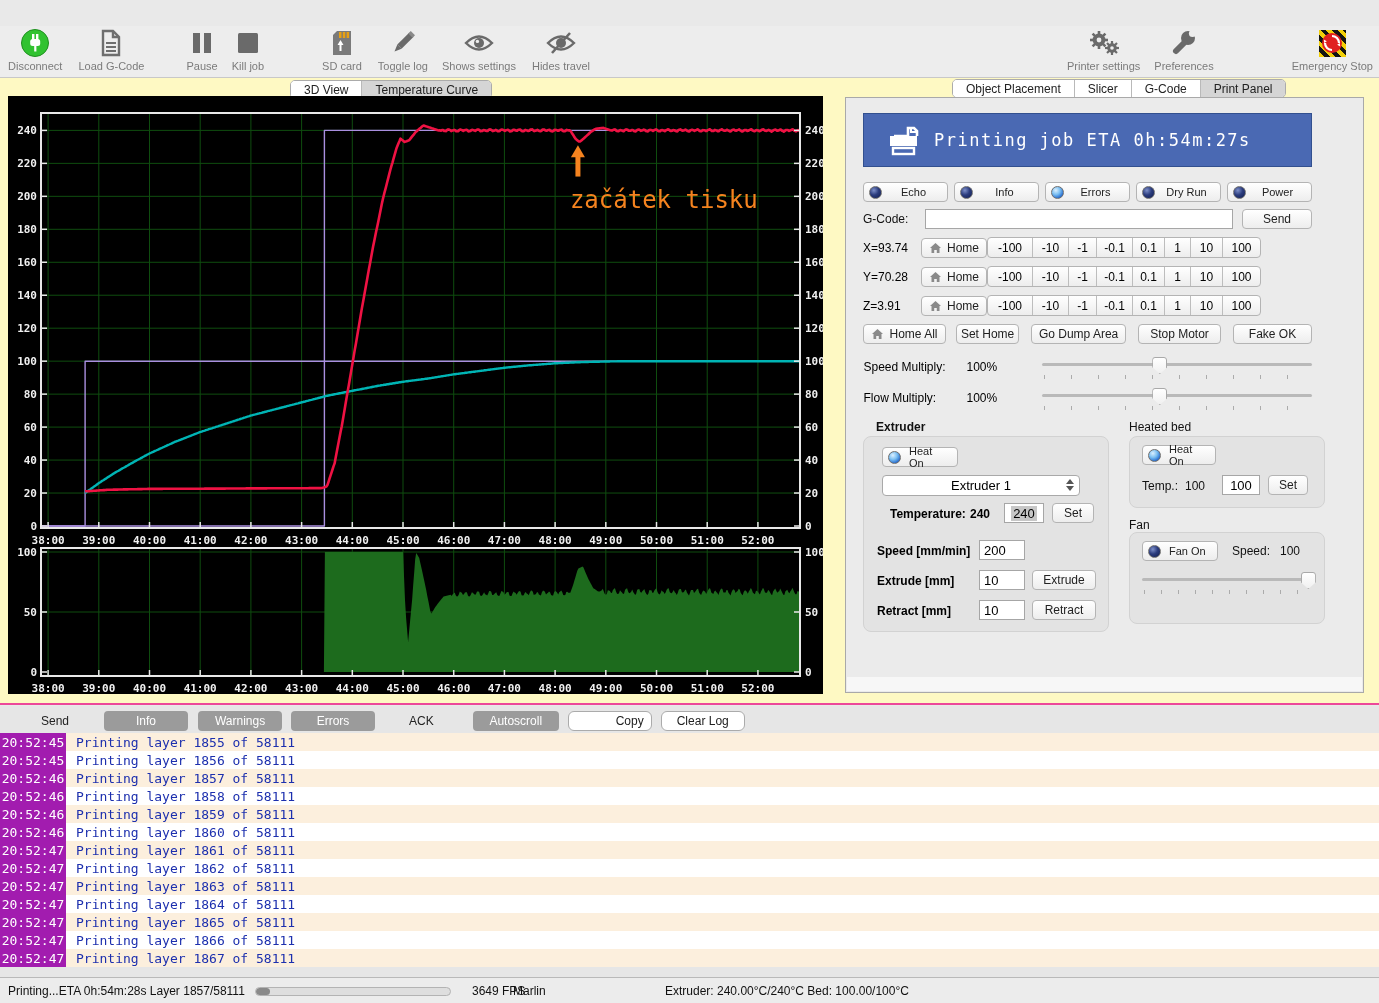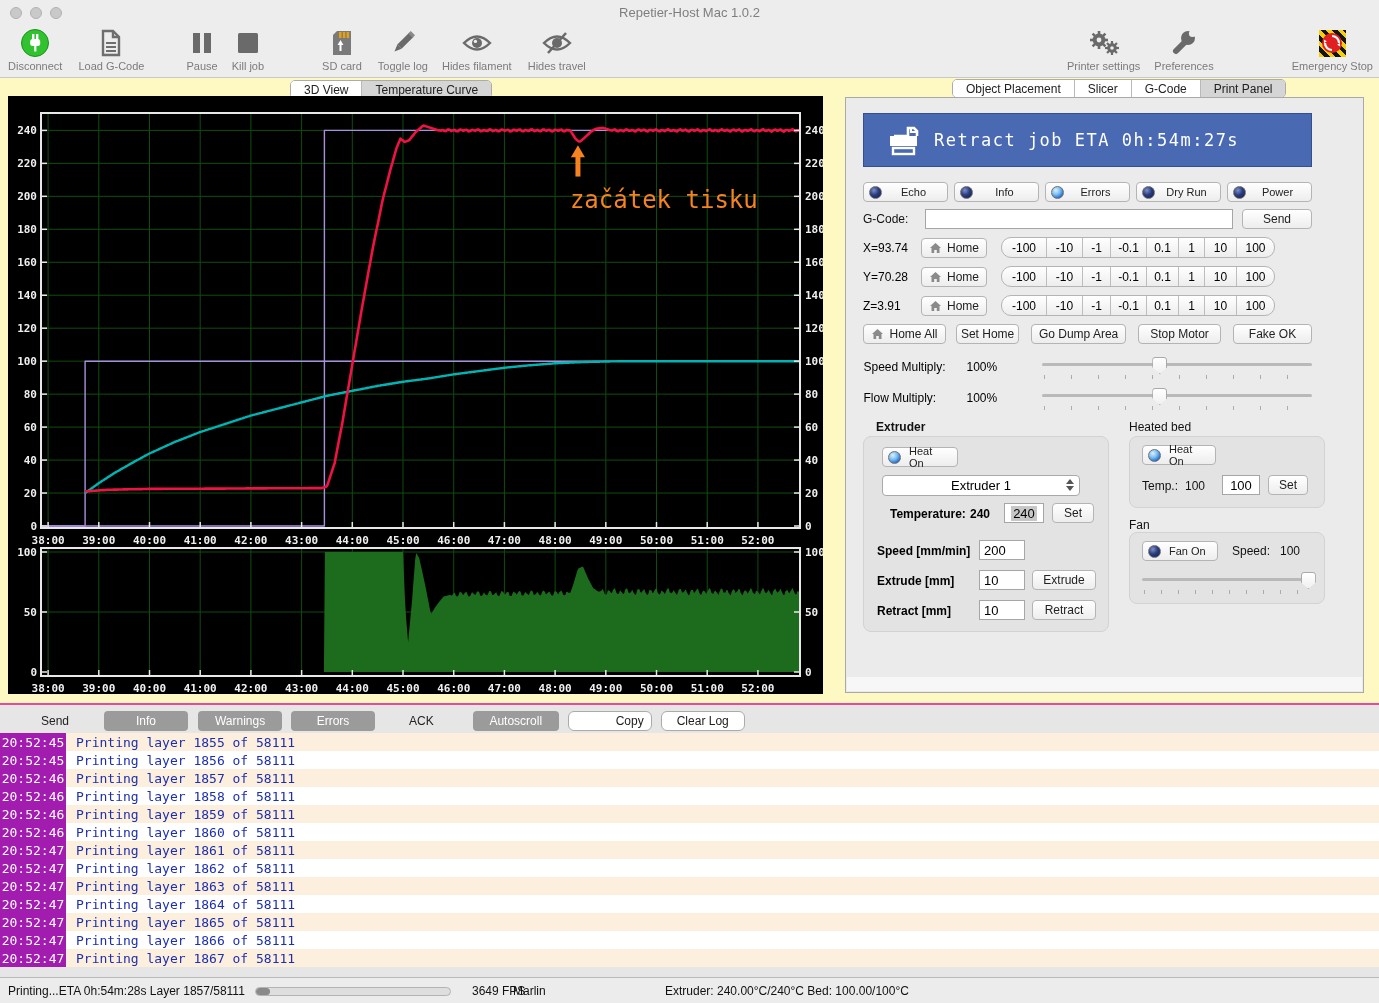--- a/index.html
+++ b/index.html
@@ -44,21 +44,21 @@
   .rowlab{font-size:12px;color:#111;}
   .textbox{background:#fff;border:1px solid #a6a6a6;font-size:13px;padding:1px 4px;height:20px;
            display:flex;align-items:center;font-family:"Liberation Sans",sans-serif;}
   .btn{background:linear-gradient(#ffffff,#ededed);border:1px solid #b4b4b4;border-radius:4px;
        font-size:12px;display:inline-flex;align-items:center;justify-content:center;color:#222;height:20px;}
   .gcode-row{position:absolute;left:17px;top:111px;width:449px;display:flex;align-items:center;}
   .axis-rows{position:absolute;left:17px;top:139px;width:449px;}
   .axis-row{display:flex;align-items:center;height:21px;margin-bottom:8px;}
   .axis-label{width:58px;font-size:12px;}
   .home-btn{width:66px;gap:5px;}
-  .jog-group{display:flex;margin-left:14px;border:1px solid #b4b4b4;border-radius:10px;overflow:hidden;
+  .jog-group{display:flex;border:1px solid #b4b4b4;border-radius:4px;overflow:hidden;
              background:linear-gradient(#ffffff,#ededed);}
   .jog-cell{border-left:1px solid #bdbdbd;font-size:12px;display:flex;align-items:center;justify-content:center;height:19px;}
   .jog-cell:first-child{border-left:none;}
   .action-row{position:absolute;left:17px;top:226px;width:449px;display:flex;}
   .slider-row{position:absolute;left:17px;width:449px;display:flex;align-items:center;font-size:12px;justify-content:center;}
   .slider{position:relative;height:22px;}
   .slider .track{position:absolute;left:0;right:0;top:7px;height:3px;background:#b9b9b9;border-radius:2px;}
   .slider .thumb{position:absolute;top:1px;width:15px;height:17px;background:linear-gradient(#ffffff,#f0f0f0);
         border:1px solid #a9a9a9;clip-path:polygon(0 0,100% 0,100% 60%,50% 100%,0 60%);border-radius:3px;}
   .slider .ticks{position:absolute;left:2px;right:0;top:19px;height:4px;
@@ -95,28 +95,20 @@
   .progress{position:absolute;left:255px;top:9px;width:196px;height:9px;border:1px solid #b3b3b3;
             border-radius:5px;background:#dedede;overflow:hidden;}
   .progress .fill{height:100%;background:#8a8a8a;border-radius:5px;}
   svg text{font-family:"DejaVu Sans Mono",monospace;}
 </style>
 </head>
 <body>
 
 <div class="app">
 
-  <div class="titlebar">
-    <div class="lights">
-      <div class="light"></div>
-      <div class="light"></div>
-      <div class="light"></div>
-    </div>
-    <div class="win-title">Repetier-Host Mac 1.0.2</div>
-  </div>
 
   <div class="toolbar">
     <div class="tb-item" style="margin-left:8px">
       <span class="tb-icon">
         <svg width="30" height="30">
             <circle cx="15" cy="15" r="13.5" fill="#31c230" stroke="#1f8f1f"></circle>
         <rect x="12" y="6" width="2.4" height="6" fill="#fff"></rect>
             <rect x="16" y="6" width="2.4" height="6" fill="#fff"></rect>
         <rect x="10.2" y="11" width="10" height="7" rx="2.5" fill="#fff"></rect>
             <rect x="14.2" y="18" width="2.2" height="5.5" fill="#fff"></rect>
@@ -178,21 +170,21 @@
       <span class="tb-label">Toggle log</span>
     </div>
     <div class="tb-item" style="margin-left:14px">
       <span class="tb-icon">
         <svg width="30" height="22">
             <path d="M2 11 Q15 -2 28 11 Q15 24 2 11 Z" fill="none" stroke="#6a6a6a" stroke-width="2.4"></path>
         <circle cx="15" cy="11" r="5" fill="#6a6a6a"></circle>
             <circle cx="13.4" cy="9.4" r="1.7" fill="#ededed"></circle>
           </svg>
       </span>
-      <span class="tb-label">Hides filament</span>
+      <span class="tb-label">Shows settings</span>
     </div>
     <div class="tb-item" style="margin-left:16px">
       <span class="tb-icon">
         <svg width="30" height="24">
             <path d="M2 12 Q15 -1 28 12 Q15 25 2 12 Z" fill="none" stroke="#6a6a6a" stroke-width="2.4"></path>
         <circle cx="15" cy="12" r="5" fill="#6a6a6a"></circle>
             <line x1="6" y1="22" x2="24" y2="2" stroke="#6a6a6a" stroke-width="2.6"></line>
           </svg>
       </span>
       <span class="tb-label">Hides travel</span>
@@ -444,21 +436,21 @@
     </div>
 
     <div class="rp-box">
       <div class="banner">
         <svg width="34" height="32" style="margin-left:22px">
           <path d="M8 12 h14 v-8 h6 l3 3 v5" fill="none" stroke="#fff" stroke-width="2.6"></path>
           <path d="M25 4 v4 h5" fill="none" stroke="#fff" stroke-width="2"></path>
           <rect x="4" y="12" width="27" height="10" fill="#fff"></rect>
           <rect x="7" y="24" width="21" height="6" fill="none" stroke="#fff" stroke-width="2.4"></rect>
         </svg>
-        <span class="banner-text">Retract job ETA 0h:54m:27s</span>
+        <span class="banner-text">Printing job ETA 0h:54m:27s</span>
       </div>
 
       <div class="led-row" id="ledRow">
           <div class="led-btn">
             <span class="led off"></span>
             <span style="flex: 1 1 0%; text-align: center;">Echo</span>
           </div>
           <div class="led-btn">
             <span class="led off"></span>
             <span style="flex: 1 1 0%; text-align: center;">Info</span>
@@ -614,21 +606,21 @@
           <span>Heat On</span>
         </div>
         <span class="rowlab" style="position:absolute;left:12px;top:42px">Temp.:</span>
         <span class="rowlab" style="position:absolute;left:55px;top:42px">100</span>
         <div class="textbox" style="position:absolute;left:92px;top:38px;width:38px;justify-content:center">100</div>
         <div class="btn" style="position:absolute;left:138px;top:38px;width:40px">Set</div>
       </div>
 
       <span class="group-title" style="left:283px;top:420px">Fan</span>
 
-      <div class="group-box" style="left:283px;top:434px;width:196px;height:72px">
+      <div class="group-box" style="left:283px;top:434px;width:196px;height:92px">
         <div class="led-btn" style="position:absolute;left:12px;top:8px;width:76px">
           <span class="led off" id="ledFan"></span>
           <span>Fan On</span>
         </div>
         <span class="rowlab" style="position:absolute;left:102px;top:11px">Speed:</span>
         <span class="rowlab" style="position:absolute;left:150px;top:11px">100</span>
         <div class="slider" style="position:absolute;left:12px;top:38px;width:172px;--tick:17px">
           <div class="track"></div>
             <div class="ticks"></div>
             <div class="thumb" id="thumbFan" style="left: calc(97% - 8px);"></div>

